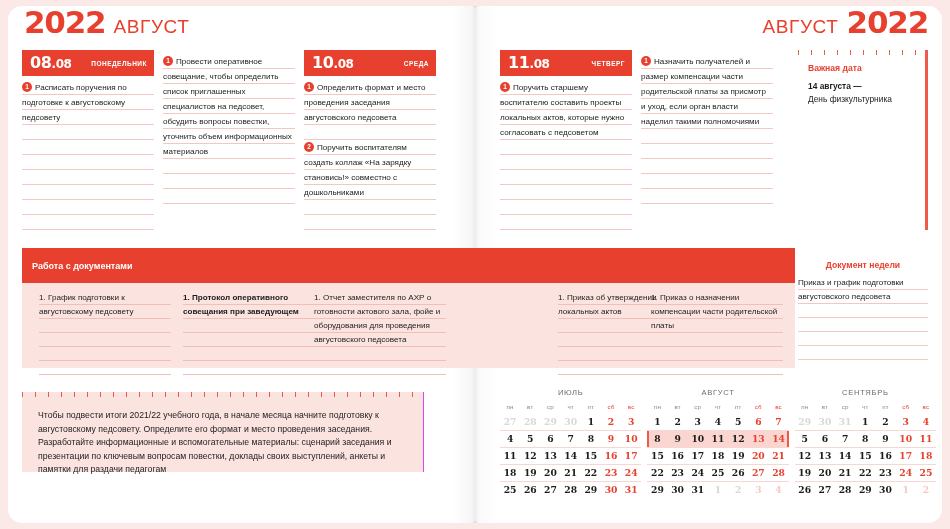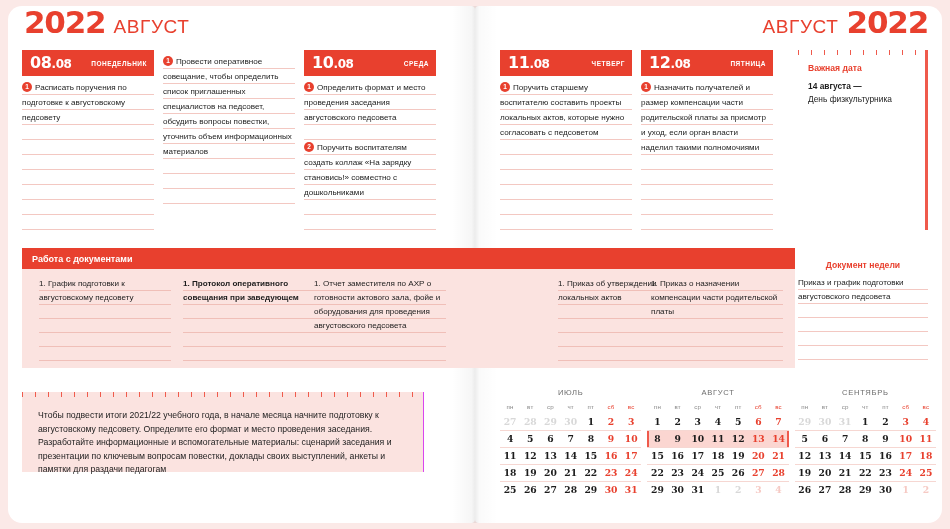--- a/index.html
+++ b/index.html
@@ -105,21 +105,21 @@
     margin: 13px 0 7px 10px;
   }
   .note-body { margin: 0 10px; font-size: 8.4px; line-height: 12.5px; color: #1c1c1c; }
   .note-body b { font-weight: 700; }
 
   #important-date-panel { top: 50px; right: 22px; width: 130px; height: 180px; }
 
   
   .docs-band { position: absolute; left: 22px; top: 248px; width: 773px; height: 120px; background: #fbe3e0; }
   .docs-head {
-    height: 21px; background: #e8402e; color: #fff;
+    height: 35px; background: #e8402e; color: #fff;
     font-weight: 700; font-size: 9px; display: flex; align-items: center; padding-left: 10px;
   }
   .docs-cols { position: relative; height: 99px; }
   .doc-col {
     position: absolute; top: 8px; width: 132px; height: 86px;
     background-image: repeating-linear-gradient(
         to bottom,
         rgba(0,0,0,0) 0px, rgba(0,0,0,0) 13px,
         #f0bfb8 13px, #f0bfb8 14px);
   }
@@ -231,24 +231,20 @@
       <div class="day-card" style="left: 478px;">
         <div class="day-head">
           <div class="day-num"><span>11</span><span class="mm">.08</span></div>
           <div class="day-dow">ЧЕТВЕРГ</div>
         </div>
         <div class="day-body">
           <p class="task"><span class="bullet">1</span><span>Поручить старшему воспитателю составить проекты локальных актов, которые нужно согласовать с педсоветом</span></p>
         </div>
       </div>
       <div class="day-card" style="left: 619px;">
-        <div class="day-head">
-          <div class="day-num"><span>12</span><span class="mm">.08</span></div>
-          <div class="day-dow">ПЯТНИЦА</div>
-        </div>
         <div class="day-body">
           <p class="task"><span class="bullet">1</span><span>Назначить получателей и размер компенсации части родительской платы за присмотр и уход, если орган власти наделил такими полномочиями</span></p>
         </div>
       </div>
     </div>
 
   <div class="note-panel" id="important-date-panel">
     <div class="note-title">Важная дата</div>
     <div class="note-body">
       <b>14 августа —</b><br>

